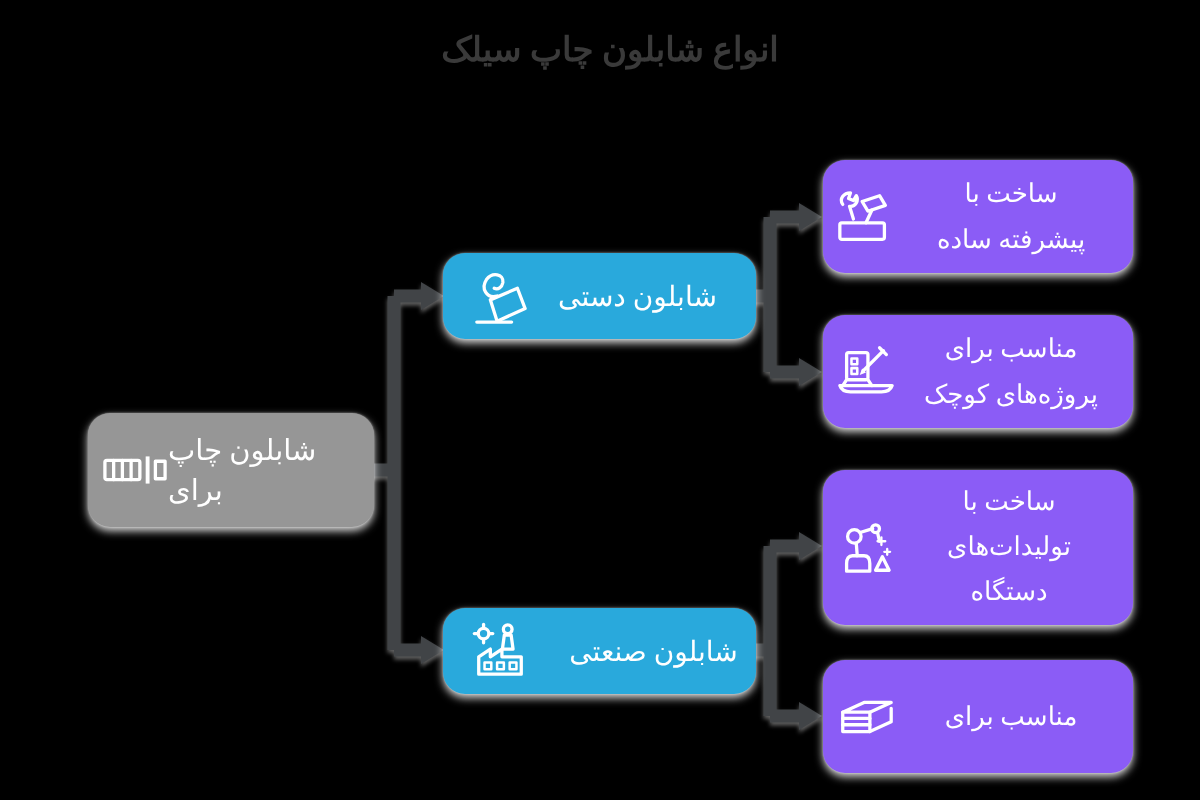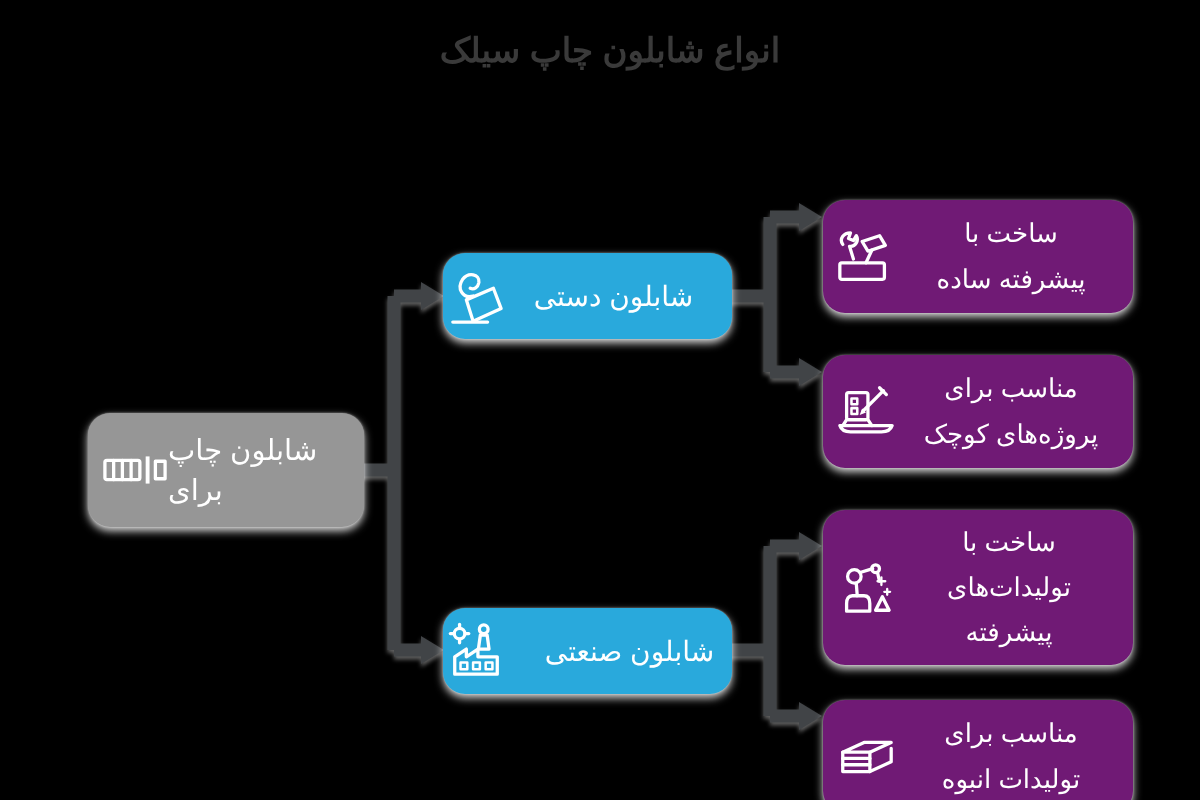--- a/index.html
+++ b/index.html
@@ -1,40 +1,40 @@
 <!DOCTYPE html>
 <html lang="fa"><head>
 <meta charset="utf-8">
 <style>
   html,body{margin:0;padding:0;background:#000;}
   .stage{
     position:relative;width:1200px;height:800px;background:#000;overflow:hidden;
-    font-family:Liberation Sans, sans-serif;
+    font-family:Liberation Serif, serif;
   }
   .title{
     position:absolute;top:28px;left:410px;width:400px;
     text-align:center;direction:rtl;
     color:#3a3a3a;font-size:34px;font-weight:bold;line-height:1.3;
   }
   .connectors{position:absolute;top:0;left:0;
     filter:drop-shadow(0 3px 2px rgba(255,255,255,0.38));}
   .node{
     position:absolute;display:flex;align-items:center;
     border-radius:22px;color:#fff;
     box-shadow:0 4px 8px rgba(255,255,255,0.85), 0 0 2px rgba(255,255,255,0.5);
   }
   .node .icon{flex:0 0 auto;display:flex;align-items:center;justify-content:center;}
   .node .txt{direction:rtl;}
-  .root-node{left:88px;top:413px;width:262px;height:114px;background:#969696;padding:0 0 0 14px;}
+  .root-node{left:88px;top:413px;width:262px;height:114px;background:#969696;padding:0 10px 0 14px;}
   .root-node .txt{font-size:29px;line-height:1.38;text-align:left;margin-right:4px;}
-  .branch-node{width:275px;height:86px;background:#29a9dc;padding:0 10px 0 4px;}
+  .branch-node{width:275px;height:86px;background:#29a9dc;padding:0 10px 0 28px;}
   .branch-node .txt{flex:1;text-align:center;font-size:28px;}
   .branch-manual{left:443px;top:253px;}
   .branch-industrial{left:443px;top:608px;gap:32px;}
-  .leaf-node{left:823px;width:290px;background:#701a75;padding:0 8px 0 12px;margin-top:40px;}
+  .leaf-node{left:823px;width:290px;background:#8b5cf6;padding:0 8px 0 12px;}
   .leaf-node .txt{flex:1;text-align:center;font-size:26px;line-height:1.75;}
   .leaf-1{top:160px;height:113px;}
   .leaf-2{top:315px;height:113px;}
   .leaf-3{top:470px;height:155px;}
   .leaf-3 .txt{line-height:1.72;}
   .leaf-4{top:660px;height:113px;}
   .line{display:block;}
   svg.ic{stroke:#fff;stroke-width:3.4;fill:none;stroke-linecap:round;stroke-linejoin:round;}
 </style>
 </head>
@@ -155,33 +155,32 @@
         <circle cx="42" cy="10" r="4"></circle>
         <line x1="44" y1="14" x2="46" y2="23"></line>
         <path d="M48 19 V27 M44 23 H52" stroke-width="2.4"></path>
         <path d="M54 31 V37 M51 34 H57" stroke-width="2.4"></path>
         <path d="M42 53 L49 39 L56 53 Z"></path>
       </svg>
     </span>
     <span class="txt">
       <span class="line">ساخت با</span>
       <span class="line">تولیدات‌های</span>
-      <span class="line">پیشرفته</span>
+      <span class="line">دستگاه</span>
     </span>
   </div>
 
   <div class="node leaf-node leaf-4">
     <span class="icon">
       <svg class="ic" width="62" height="46" viewBox="0 0 64 46">
         <path d="M8 18 L30 8 H58 L36 18 Z"></path>
         <path d="M8 18 V38 H36 V18"></path>
         <line x1="8" y1="24.5" x2="36" y2="24.5"></line>
         <line x1="8" y1="31" x2="36" y2="31"></line>
         <path d="M36 38 L58 28 V14"></path>
       </svg>
     </span>
     <span class="txt">
       <span class="line">مناسب برای</span>
-      <span class="line">تولیدات انبوه</span>
     </span>
   </div>
 
 </div>
 
 </body></html>

